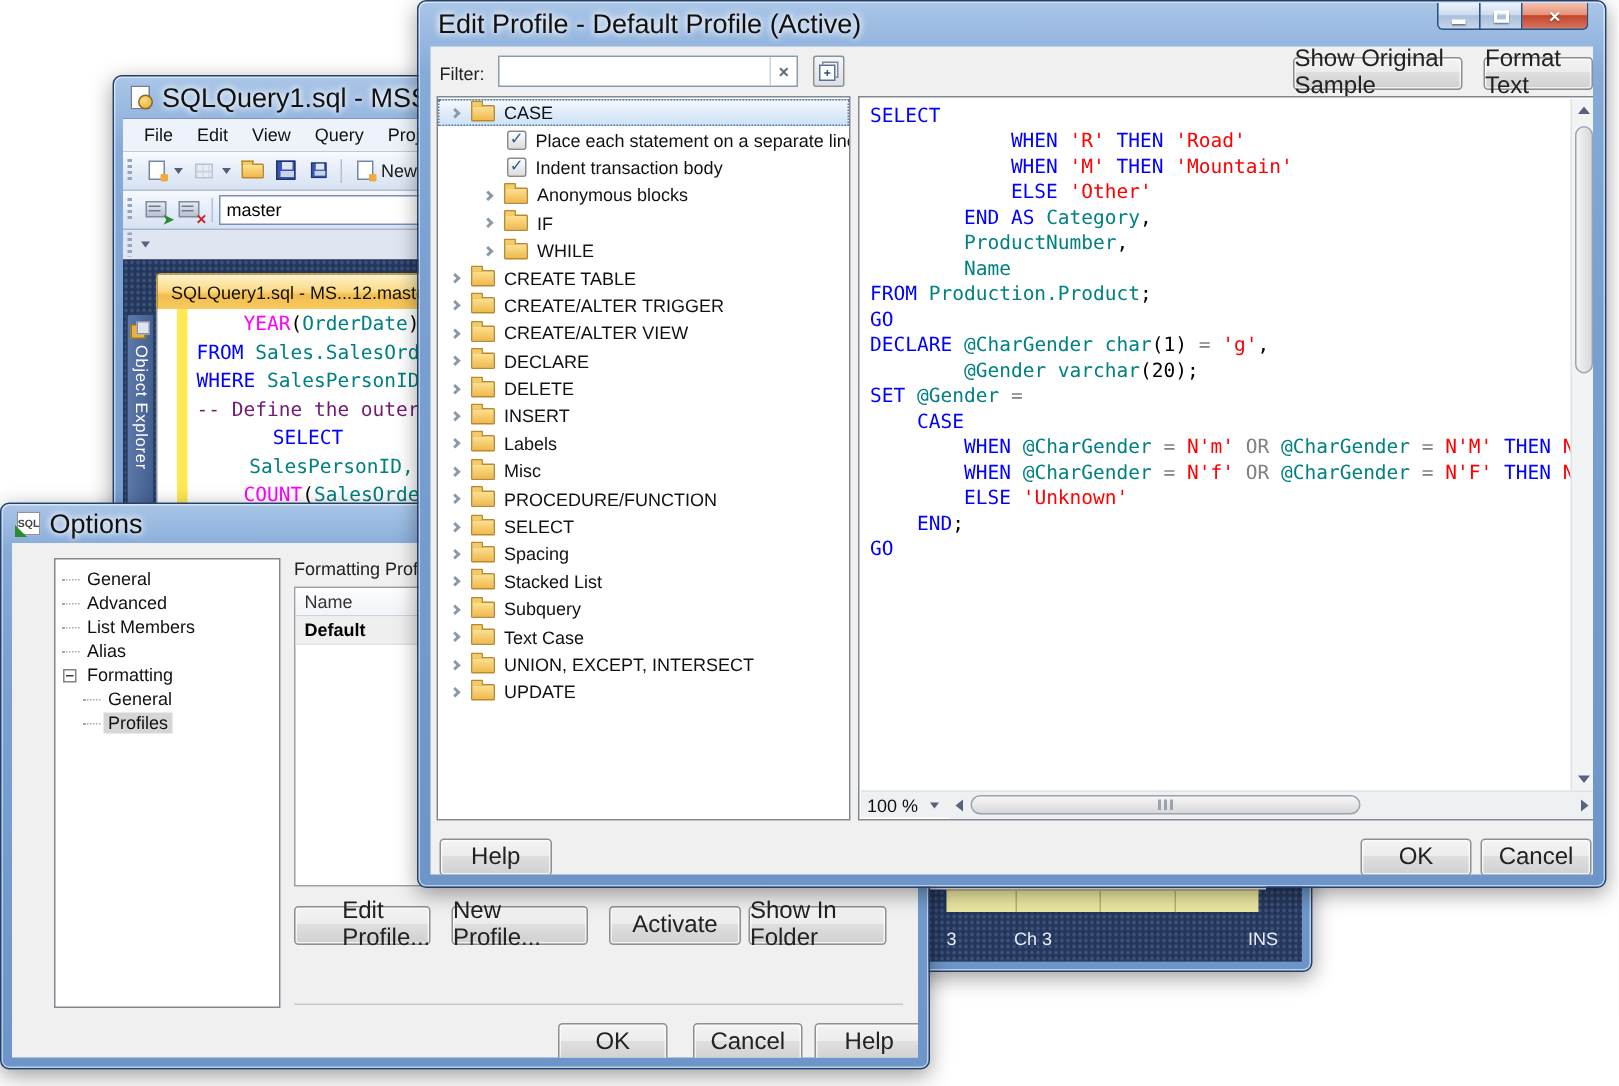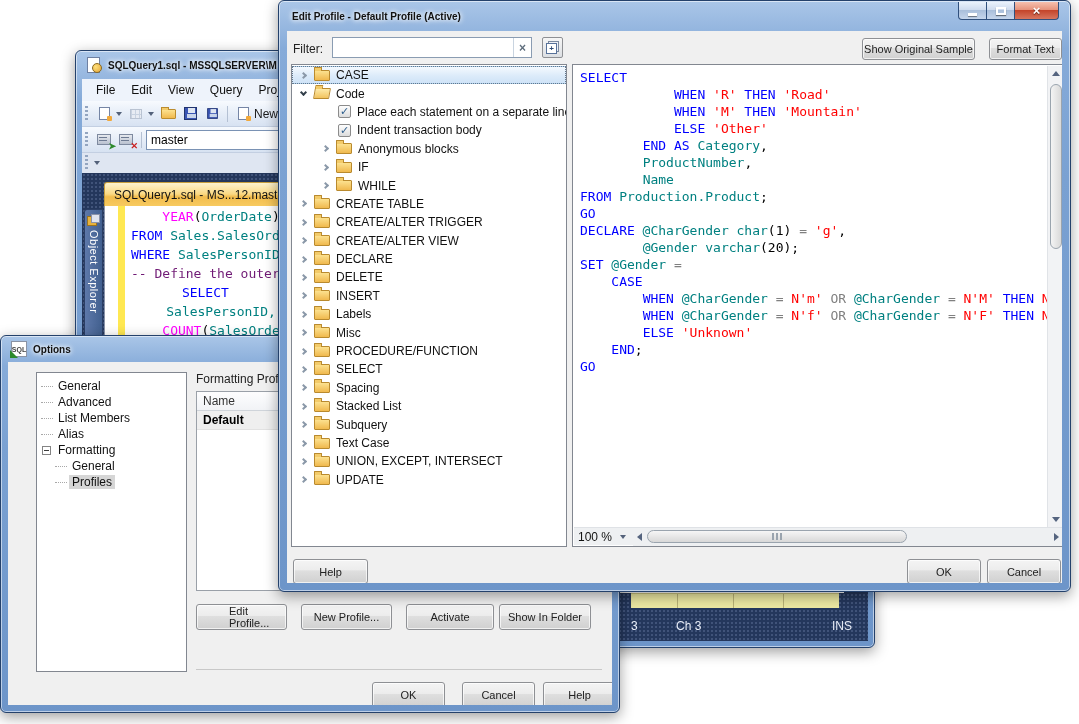--- a/index.html
+++ b/index.html
@@ -5,36 +5,36 @@
   html,body{margin:0;padding:0;background:#fff;}
   #stage{position:relative;width:1079px;height:724px;background:#fff;overflow:hidden;
          font-family:"Liberation Sans",sans-serif;font-size:12px;color:#1a1a1a;}
   *{box-sizing:border-box;}
 
   
   .win{position:absolute;border:1px solid #24416b;border-radius:6px;
        background:linear-gradient(180deg,#aac6e8 0%,#86abd9 8%,#7aa1d2 30%,#6d95c9 100%);
        box-shadow:inset 0 0 0 1px rgba(255,255,255,.55), 0 4px 14px rgba(0,0,0,.38);}
   .titlebar{position:absolute;top:0;left:0;right:0;display:flex;align-items:center;gap:6px;padding-left:10px;}
-  .title{font-size:10px;color:#111;text-shadow:0 0 4px #fff,0 0 6px #fff;white-space:nowrap;font-weight:bold;}
+  .title{font-size:18px;color:#111;text-shadow:0 0 4px #fff,0 0 6px #fff;white-space:nowrap;}
   .client{position:absolute;background:#f0f0f0;overflow:hidden;}
 
   .capbtns{position:absolute;top:1px;right:11px;display:flex;z-index:5;}
   .capbtn{width:29px;height:18px;border:1px solid #30507d;border-top:none;margin-left:-1px;
           background:linear-gradient(#eaf2fc,#cfdcef 45%,#aabfdb 50%,#c6d6ec);
           display:flex;align-items:center;justify-content:center;}
   .capbtn.first{border-radius:0 0 0 4px;}
   .capbtn.close{width:45px;border-radius:0 0 4px 0;
           background:linear-gradient(#f6c0ae,#e6937c 45%,#c4452b 50%,#d7765f);}
   .gl-min{width:9px;height:3px;background:#fff;margin-top:7px;box-shadow:0 1px 1px rgba(0,0,0,.45);}
   .gl-max{width:10px;height:8px;border:2px solid #fff;box-shadow:0 1px 1px rgba(0,0,0,.45);}
   .gl-close{color:#fff;font-weight:bold;font-size:13px;line-height:16px;text-shadow:0 1px 1px rgba(0,0,0,.5);}
 
   .btn{position:absolute;display:flex;align-items:center;justify-content:center;
-       border:1px solid #8e9094;border-radius:3px;color:#222;font-size:11px;
+       border:1px solid #8e9094;border-radius:3px;color:#222;font-size:16px;
        background:linear-gradient(#f4f4f4,#ececec 45%,#dfdfdf 46%,#d0d0d0);
        box-shadow:inset 0 0 0 1px rgba(255,255,255,.7);}
 
   
   .code-line{white-space:pre;}
   .tk-kw{color:#0000ff;} .tk-id{color:#008080;} .tk-str{color:#ff0000;}
   .tk-op{color:#808080;} .tk-cm{color:#701a75;} .tk-fn{color:#ff00ff;} .tk-pl{color:#000;}
 
   
   .menu-bar{position:absolute;left:0;right:0;top:0;height:22px;background:#eef3fb;display:flex;align-items:center;padding-left:6px;}
@@ -347,26 +347,20 @@
       </div>
 
       <div class="panel" style="left:4px;top:33px;width:276px;height:483px;padding-top:1px;">
           <div class="ep-row sel">
             <span class="ind" style="width: 0px;"></span>
             <span class="chev"></span>
             <span class="folder"></span>
             <span class="eplbl">CASE</span>
           </div>
           <div class="ep-row">
-            <span class="ind" style="width: 0px;"></span>
-            <span class="chev open"></span>
-            <span class="folder fopen"></span>
-            <span class="eplbl">Code</span>
-          </div>
-          <div class="ep-row">
             <span class="ind" style="width: 22px;"></span>
             <span class="chevsp"></span>
             <span class="cbx">✓</span>
             <span class="eplbl">Place each statement on a separate line</span>
           </div>
           <div class="ep-row">
             <span class="ind" style="width: 22px;"></span>
             <span class="chevsp"></span>
             <span class="cbx">✓</span>
             <span class="eplbl">Indent transaction body</span>

